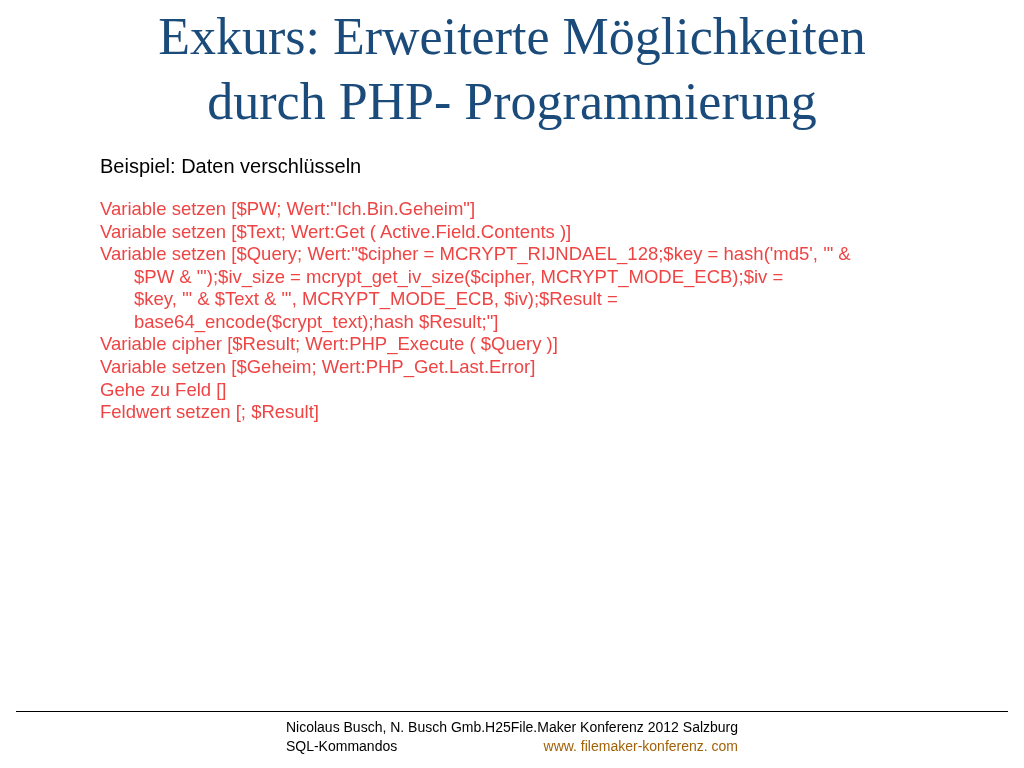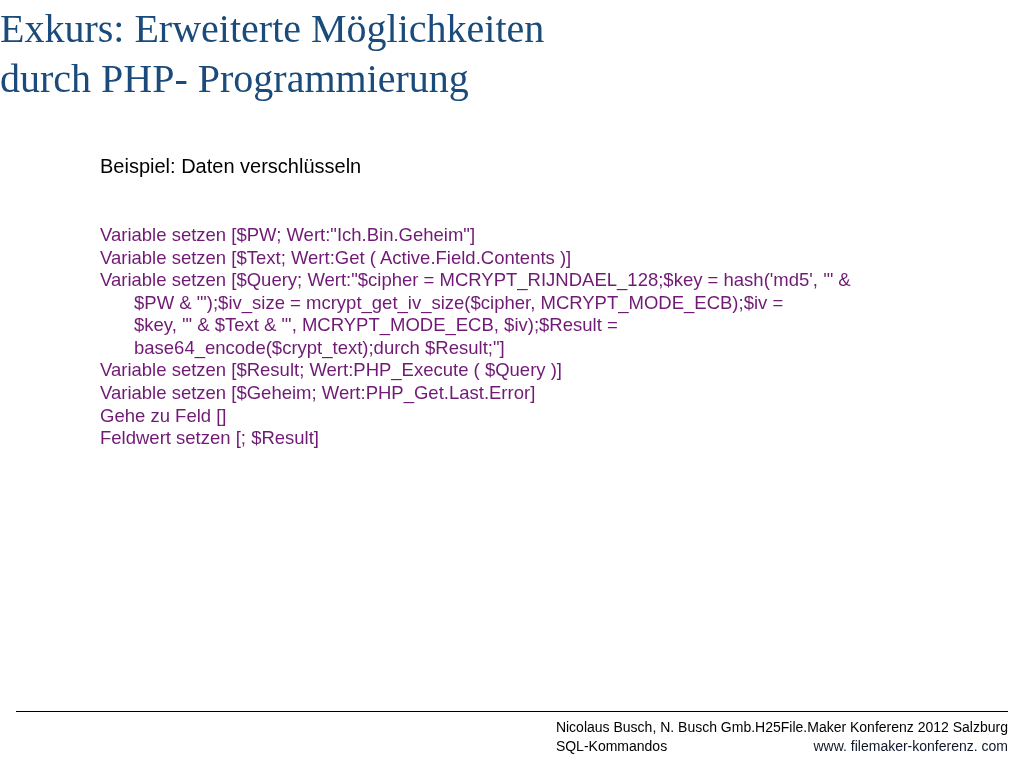--- a/index.html
+++ b/index.html
@@ -11,99 +11,100 @@
     font-family: Arial, Helvetica, sans-serif;
     color: #000;
     overflow: hidden;
     position: relative;
   }
   .title {
     position: absolute;
     top: 4px;
     left: 0;
     width: 1024px;
+    text-align: center;
     font-family: Georgia, "Times New Roman", serif;
-    font-size: 40px;
+    font-size: 52px;
     line-height: 1.25;
     color: #1a4b7a;
     font-weight: 400;
   }
   .subtitle {
     position: absolute;
     top: 155px;
     left: 100px;
     font-size: 20px;
     color: #000;
   }
   .body {
     position: absolute;
-    top: 224px;
+    top: 198px;
     left: 100px;
     width: 830px;
     font-size: 18.5px;
     line-height: 1.22;
-    color: #701a75;
+    color: #ef4444;
   }
   .body .indent {
     padding-left: 34px;
     display: block;
   }
   .footer {
     position: absolute;
     left: 0;
     bottom: 12px;
     width: 1024px;
     padding: 0 16px;
     box-sizing: border-box;
   }
   .footer-rule {
     border: none;
     border-top: 1px solid #000;
     margin: 0 0 6px 0;
   }
   .footer-row {
     display: flex;
-    justify-content: flex-end;
+    justify-content: center;
     align-items: flex-start;
     font-size: 14px;
     line-height: 1.35;
   }
   .footer-left {
     text-align: left;
     color: #000;
   }
   .footer-center {
     text-align: center;
     color: #000;
     flex: 0 0 auto;
   }
   .footer-right {
     text-align: right;
   }
   .footer-right .l1 { color: #000; }
-  .footer-right .l2 { color: #0f172a; }
+  .footer-right .l2 { color: #a16207; }
 </style>
 </head>
 <body>
 
 <div class="title">
   <span>Exkurs: Erweiterte Möglichkeiten</span><br>
   <span>durch PHP- Programmierung</span>
 </div>
 
 <div class="subtitle">Beispiel: Daten verschlüsseln</div>
 
 <div class="body">
   <div>Variable setzen [$PW; Wert:"Ich.Bin.Geheim"]</div>
   <div>Variable setzen [$Text; Wert:Get ( Active.Field.Contents )]</div>
   <div>Variable setzen [$Query; Wert:"$cipher = MCRYPT_RIJNDAEL_128;$key = hash('md5', '" &amp;</div>
   <span class="indent">$PW &amp; "');$iv_size = mcrypt_get_iv_size($cipher, MCRYPT_MODE_ECB);$iv =</span>
   <span class="indent">$key, '" &amp; $Text &amp; "', MCRYPT_MODE_ECB, $iv);$Result =</span>
-  <span class="indent">base64_encode($crypt_text);durch $Result;"]</span>
-  <div>Variable setzen [$Result; Wert:PHP_Execute ( $Query )]</div>
+  <span class="indent">base64_encode($crypt_text);hash $Result;"]</span>
+  <div>Variable cipher [$Result; Wert:PHP_Execute ( $Query )]</div>
   <div>Variable setzen [$Geheim; Wert:PHP_Get.Last.Error]</div>
   <div>Gehe zu Feld []</div>
   <div>Feldwert setzen [; $Result]</div>
 </div>
 
 <div class="footer">
   <hr class="footer-rule">
   <div class="footer-row">
     <div class="footer-left">
       <div>Nicolaus Busch, N. Busch Gmb.H</div>

